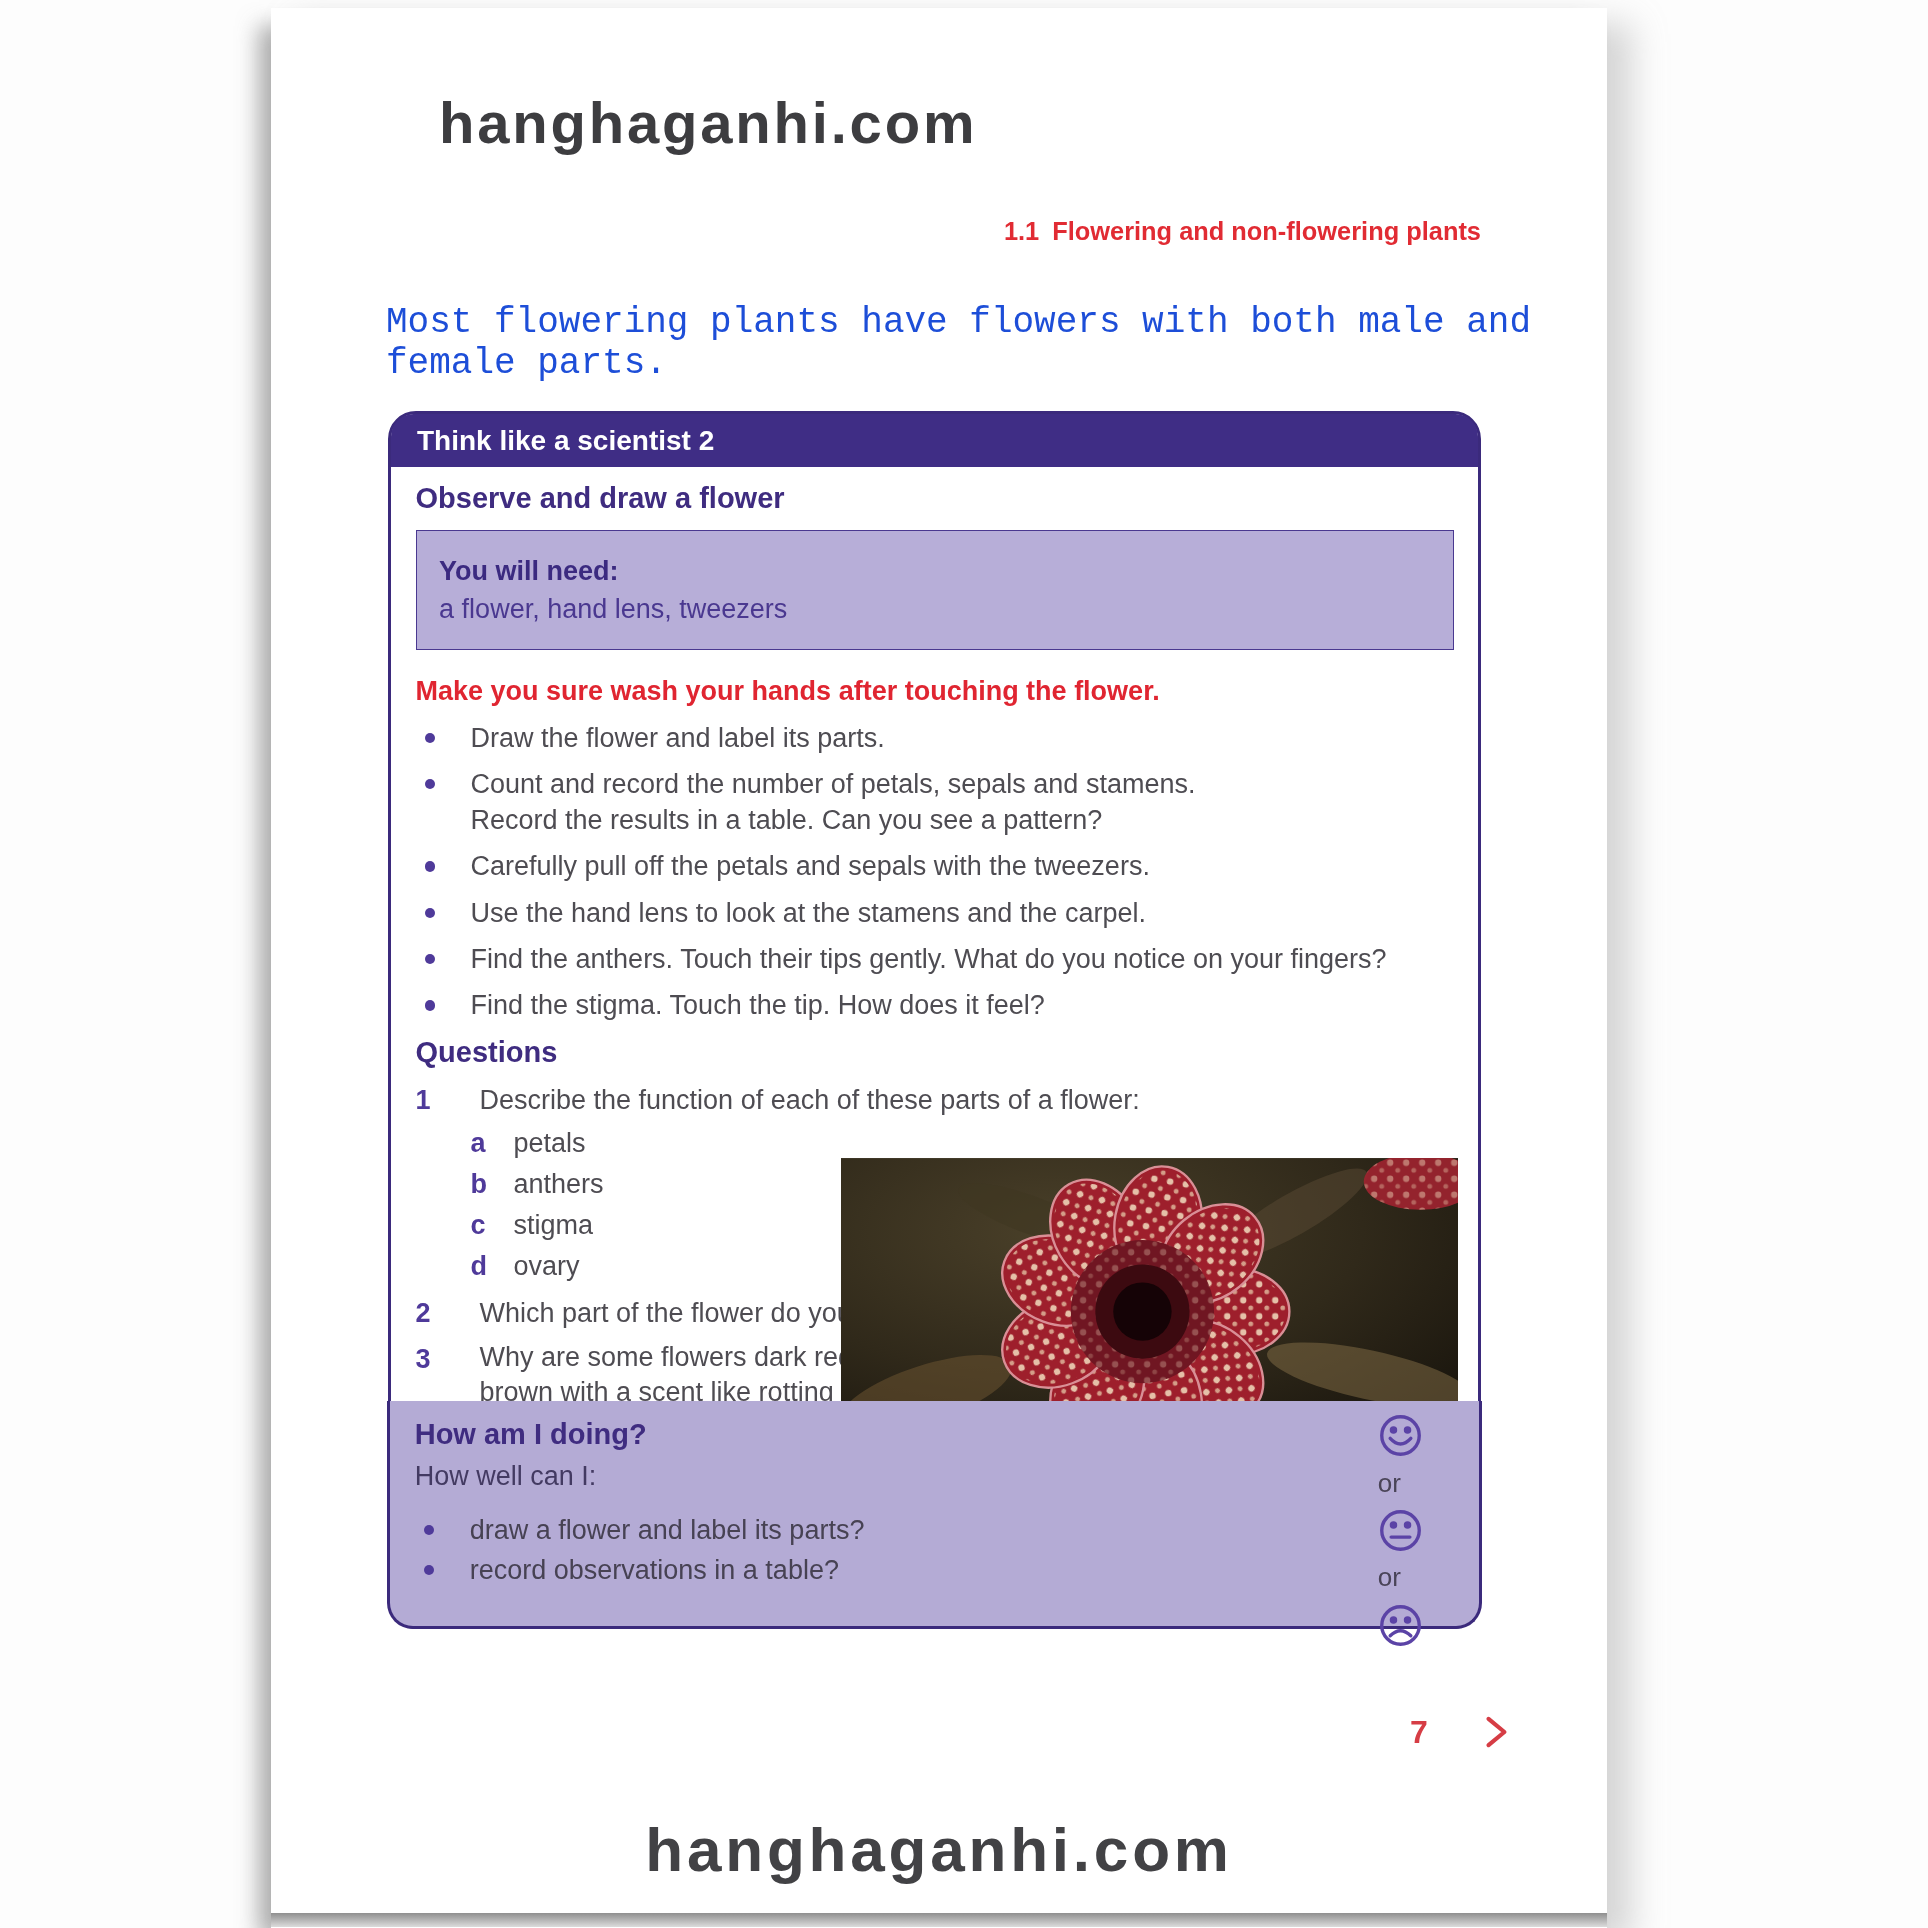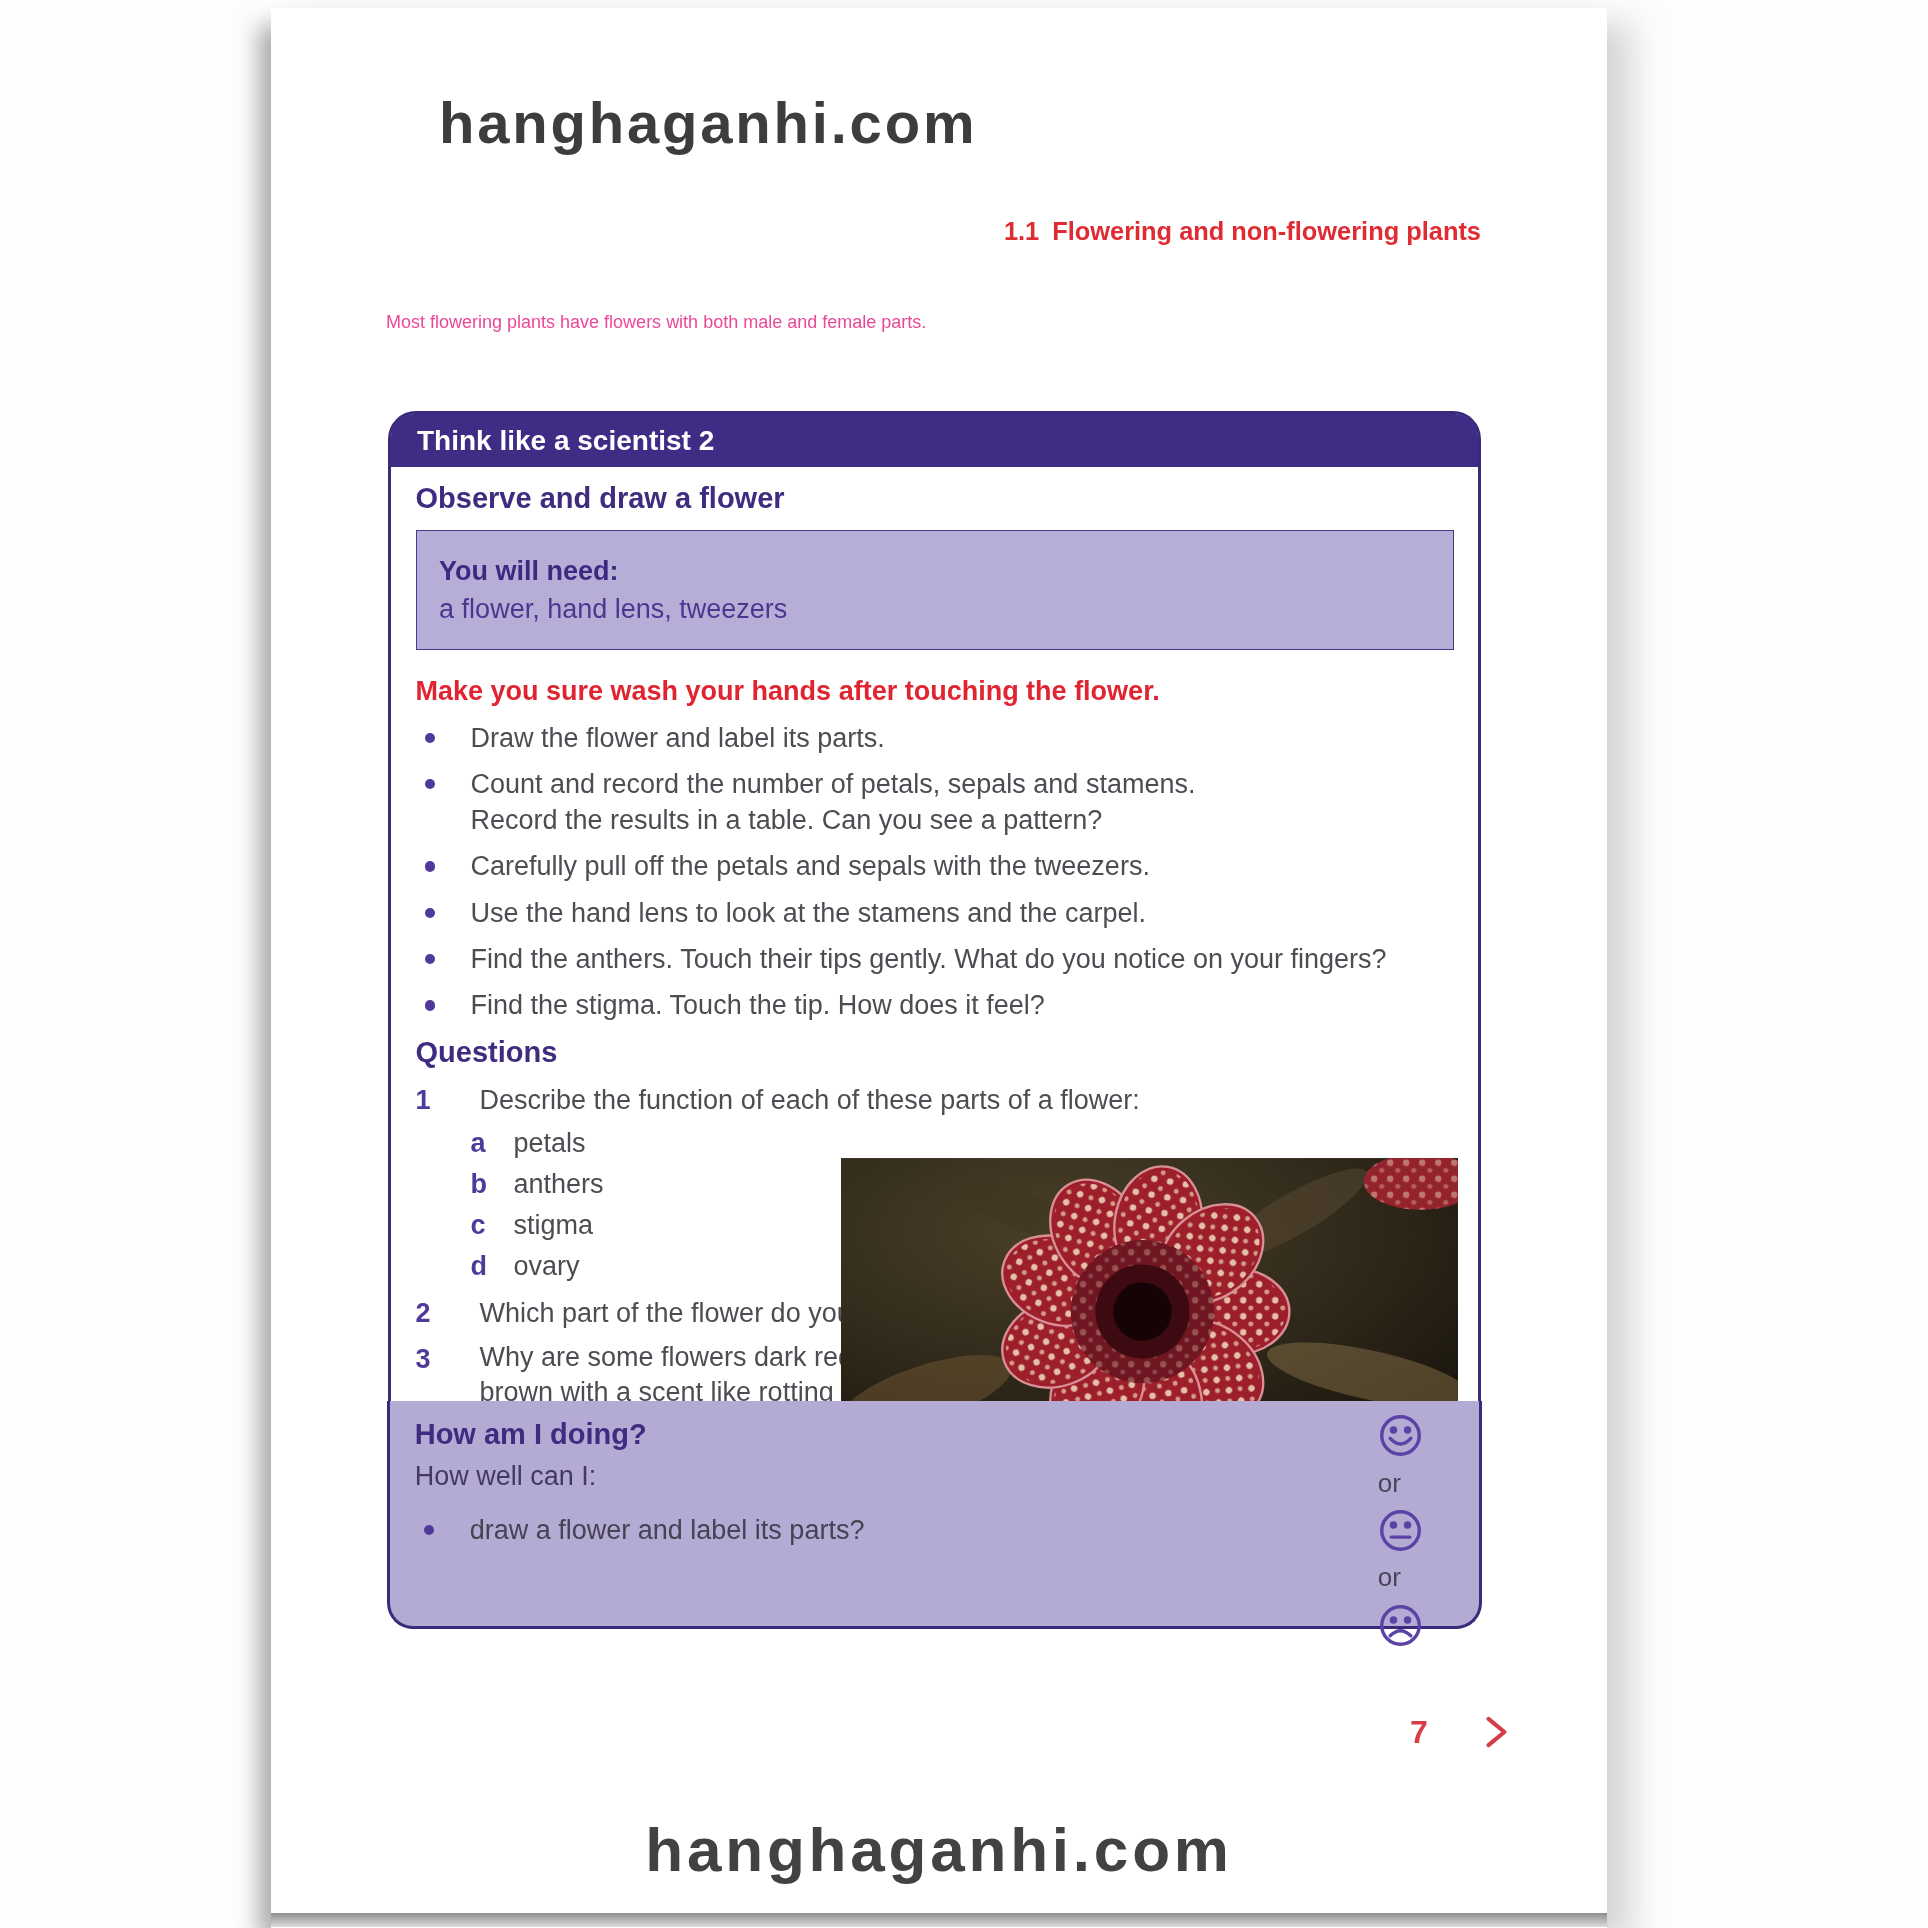--- a/index.html
+++ b/index.html
@@ -7,21 +7,21 @@
           font-family:"Liberation Sans", sans-serif;}
   .page-sheet{position:absolute;left:271px;top:7.5px;width:1336px;height:1921px;background:#ffffff;
           box-shadow:-17px 13px 21px -3.8px rgba(105,105,105,.55), 24.5px 15px 32px 0 rgba(150,150,150,.38);}
   .bottom-bar{position:absolute;left:0;right:0;bottom:1.9px;height:14px;
           background:linear-gradient(180deg,#8f8f8f 0%,#b9b9b9 55%,#dcdcdc 100%);}
   .watermark{position:absolute;color:#3d3d40;font-weight:600;letter-spacing:2.8px;}
   .watermark.top{left:168px;top:81px;font-size:58px;}
   .watermark.bottom{left:0;right:0;top:1806px;text-align:center;font-size:62px;letter-spacing:3.8px;color:#424245;}
   .section-heading{position:absolute;top:209px;right:126px;font-size:25.4px;font-weight:bold;color:#e12b33;}
   .section-heading .num{margin-right:13px;}
-  .intro{position:absolute;left:115px;top:294px;font-size:18px;line-height:41px;color:#ec4899;}
+  .intro{position:absolute;left:115px;top:294px;font-size:36px;line-height:41px;color:#1d4ed8;font-family:Liberation Mono, monospace;}
 
   
   .activity-box{position:absolute;left:117px;top:403px;width:1093px;height:1218px;background:#ffffff;
           border:3.8px solid #3b2a7c;border-radius:28px;box-sizing:border-box;}
   .box-header{height:53px;background:#3f2d85;border-radius:22.6px 22.6px 0 0;color:#ffffff;
           font-size:28px;font-weight:bold;line-height:53px;padding-left:26px;}
   .box-body{position:relative;height:935px;padding:0 24.5px;box-sizing:border-box;overflow:hidden;}
   .box-title{margin-top:15px;font-size:29px;font-weight:bold;color:#3f2c80;}
   .you-will-need{margin-top:15px;background:#b7aed8;border:1.9px solid #4a3890;padding:21px 22.6px;}
   .ywn-label{font-size:27px;font-weight:bold;color:#3b2a80;line-height:38px;}
@@ -228,20 +228,21 @@
           <svg class="face" viewBox="0 0 48 48">
             <circle cx="24" cy="24" r="20" fill="none" stroke="#5b43a6" stroke-width="3.6"></circle>
             <circle cx="16.5" cy="18" r="4" fill="#5b43a6"></circle>
               <circle cx="31.5" cy="18" r="4" fill="#5b43a6"></circle>
             <path d="M13 35 Q24 24 35 35" fill="none" stroke="#5b43a6" stroke-width="3.6" stroke-linecap="round"></path>
           </svg>
         </div>
 
         <ul class="sc-items">
           <li>draw a flower and label its parts?</li>
+          <li>record observations in a table?</li>
         </ul>
       </div>
     </div>
 
     <div class="page-footer">
       <span class="page-number">7</span>
       <svg class="next-chevron" viewBox="0 0 30 36">
         <polyline points="7,4 24,18 7,32" fill="none" stroke="#d63d45" stroke-width="4.5" stroke-linecap="round" stroke-linejoin="round"></polyline>
       </svg>
     </div>

